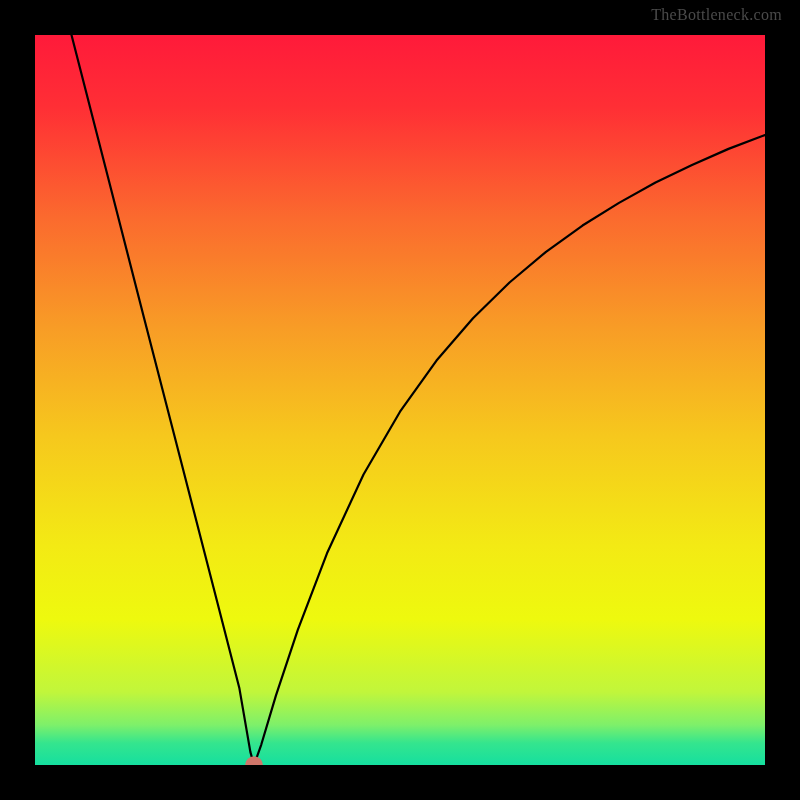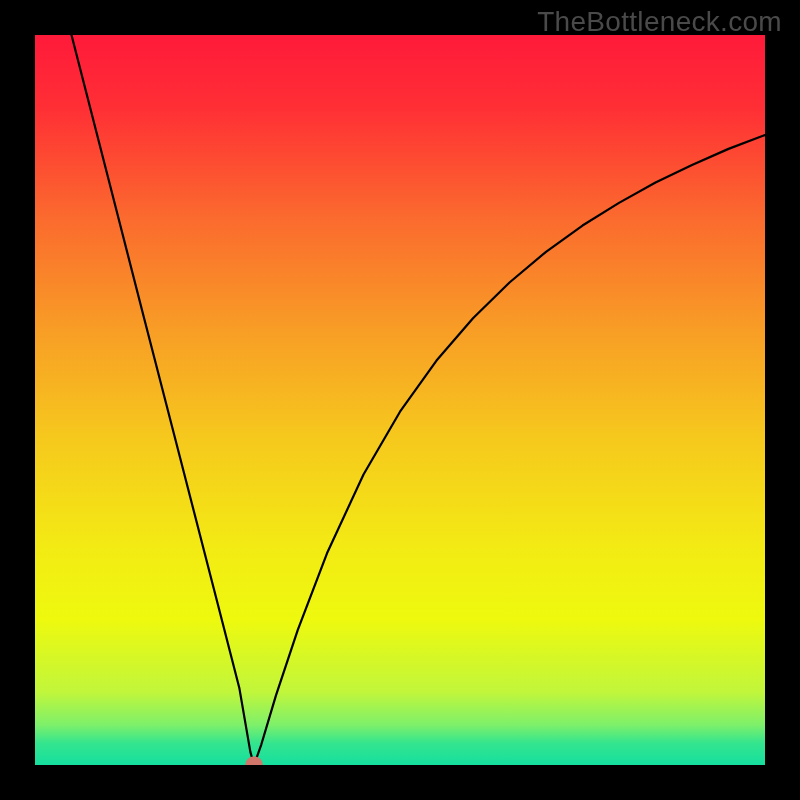--- a/index.html
+++ b/index.html
@@ -22,25 +22,26 @@
     top: 35px;
     width: 730px;
     height: 730px;
     overflow: hidden;
   }
   .watermark {
     position: absolute;
     top: 6px;
     right: 18px;
     color: #4a4a4a;
-    font-size: 28px;
+    font-size: 16px;
     font-weight: 500;
     letter-spacing: 0.3px;
     text-align: right;
     z-index: 30;
+    font-family: Liberation Serif, serif;
   }
   svg { display: block; }
 </style>
 </head>
 <body>
 
 <div class="frame">
 
   <div class="watermark">TheBottleneck.com</div>
 

